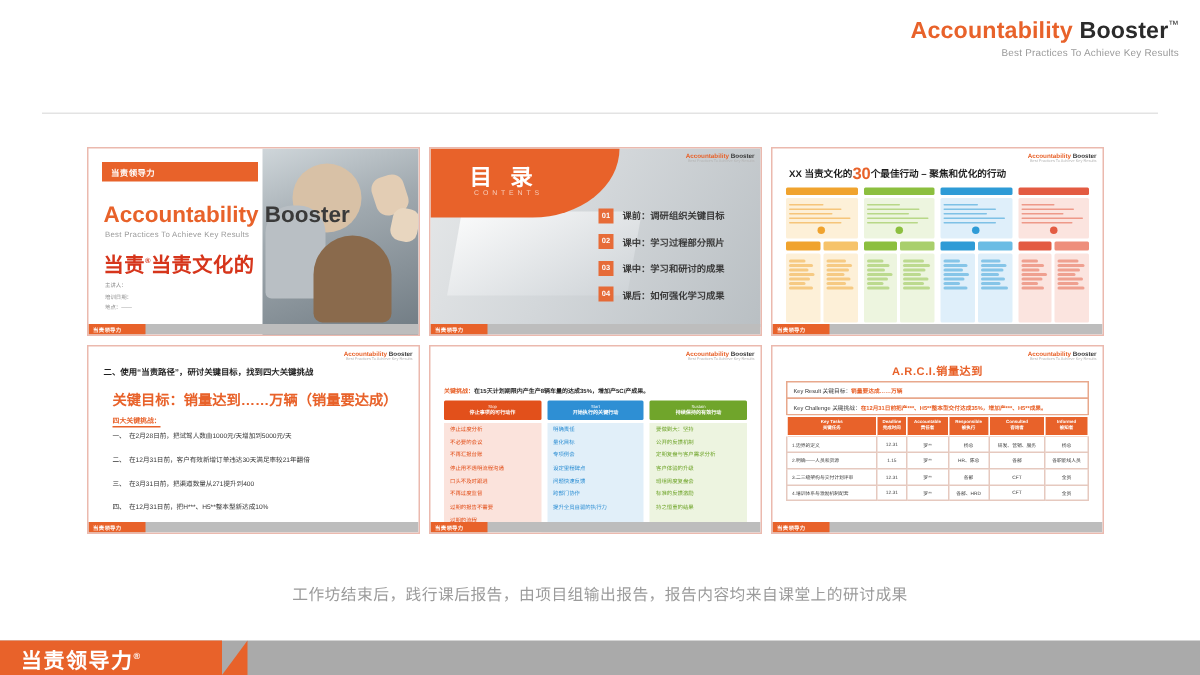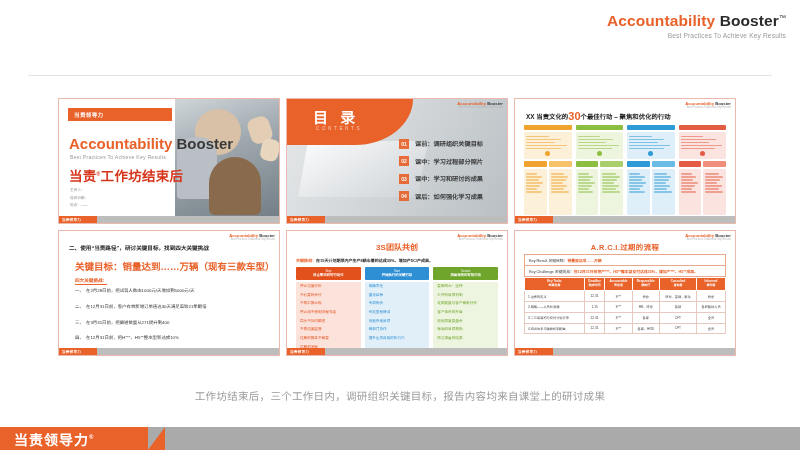--- a/index.html
+++ b/index.html
@@ -173,21 +173,21 @@
         <div class="s1-ph-c"></div>
           <div class="s1-ph-d"></div>
           <div class="s1-ph-e"></div>
       </div>
       <div class="s1-orangebar">当责领导力</div>
       <div class="s1-title">
         <span class="a">Accountability</span>
         <span class="b">Booster</span>
       </div>
       <div class="s1-sub">Best Practices To Achieve Key Results</div>
-      <div class="s1-cn"><span>当责</span><sup>®</sup><span>工作坊结束后</span></div>
+      <div class="s1-cn"><span>当责</span><sup>®</sup><span>当责文化的</span></div>
       <div class="s1-meta">
         <div>主讲人：</div>
         <div>培训日期：</div>
         <div>地点：——</div>
       </div>
       <div class="thumb-footbar"></div>
       <div class="thumb-foottab">当责领导力</div>
     </div>
 
     <div class="thumb s2">
@@ -380,21 +380,21 @@
       <div class="thumb-footbar"></div>
       <div class="thumb-foottab">当责领导力</div>
     </div>
 
     <div class="thumb s4">
       <div class="tiny-brand">
         <div class="tb1"><span class="o">Accountability</span> <span class="d">Booster</span></div>
         <div class="tb2">Best Practices To Achieve Key Results</div>
       </div>
       <div class="s4-h">二、使用“当责路径”，研讨关键目标，找到四大关键挑战</div>
-      <div class="s4-goal">关键目标：销量达到……万辆（现有三款车型）</div>
+      <div class="s4-goal">关键目标：销量达到……万辆（销量要达成）</div>
       <div class="s4-sub">四大关键挑战：</div>
       <div class="s4-list">
         <div class="s4-row">
           <span class="s4-idx">一、</span>
           <span>在2月28日前，把试驾人数由1000元/天增加到5000元/天</span>
         </div>
         <div class="s4-row">
           <span class="s4-idx">二、</span>
           <span>在12月31日前，客户有效新增订单违达30天满足率较21年翻倍</span>
         </div>
@@ -409,21 +409,20 @@
       </div>
       <div class="thumb-footbar"></div>
       <div class="thumb-foottab">当责领导力</div>
     </div>
 
     <div class="thumb s5">
       <div class="tiny-brand">
         <div class="tb1"><span class="o">Accountability</span> <span class="d">Booster</span></div>
         <div class="tb2">Best Practices To Achieve Key Results</div>
       </div>
-      <div class="s5-title">3S团队共创</div>
       <div class="s5-note"><span class="lbl">关键挑战：</span><span>在15天计划期限内产生产8辆车量的达成35%，增加产5C/产成果。</span></div>
       <div class="s5-cols" id="s5cols">
           <div class="s5-col">
             <div class="s5-ch" style="background: rgb(226, 80, 27);">
               <div class="en">Stop</div>
               <div class="cn">停止事项的可行动作</div>
             </div>
             <div class="s5-body" style="background: rgb(251, 227, 220); min-height: 62px;">
               <div class="s5-li" style="color: rgb(226, 80, 27);">停止过度分析</div>
               <div class="s5-li" style="color: rgb(226, 80, 27);">不必要的会议</div>
@@ -468,21 +467,21 @@
         </div>
       <div class="thumb-footbar"></div>
       <div class="thumb-foottab">当责领导力</div>
     </div>
 
     <div class="thumb s6">
       <div class="tiny-brand">
         <div class="tb1"><span class="o">Accountability</span> <span class="d">Booster</span></div>
         <div class="tb2">Best Practices To Achieve Key Results</div>
       </div>
-      <div class="s6-title">A.R.C.I.过期的流程</div>
+      <div class="s6-title">A.R.C.I.销量达到</div>
       <div class="s6-kr"><span>Key Result 关键目标：</span><b>销量要达成……万辆</b></div>
       <div class="s6-kc"><span>Key Challenge 关键挑战：</span><b>在12月31日前把产***、H5**整本型交付达成35%，增加产***、H5**成果。</b></div>
       <table class="s6-table">
         <thead>
             <tr id="s6head">
               <th>
                 <div>Key Tasks</div>
                 <div>关键任务</div>
               </th>
               <th>
@@ -541,21 +540,21 @@
               <td>全员</td>
             </tr>
           </tbody>
       </table>
       <div class="thumb-footbar"></div>
       <div class="thumb-foottab">当责领导力</div>
     </div>
 
   </div>
 
-  <div class="caption">工作坊结束后，三个工作日内，调研组织关键目标，报告内容均来自课堂上的研讨成果</div>
+  <div class="caption">工作坊结束后，践行课后报告，由项目组输出报告，报告内容均来自课堂上的研讨成果</div>
 
   <div class="footer">
     <div class="footer-gray"></div>
     <div class="footer-tab">
       <span class="footer-logo"><span>当责领导力</span><sup>®</sup></span>
     </div>
   </div>
 
 </div>
 

